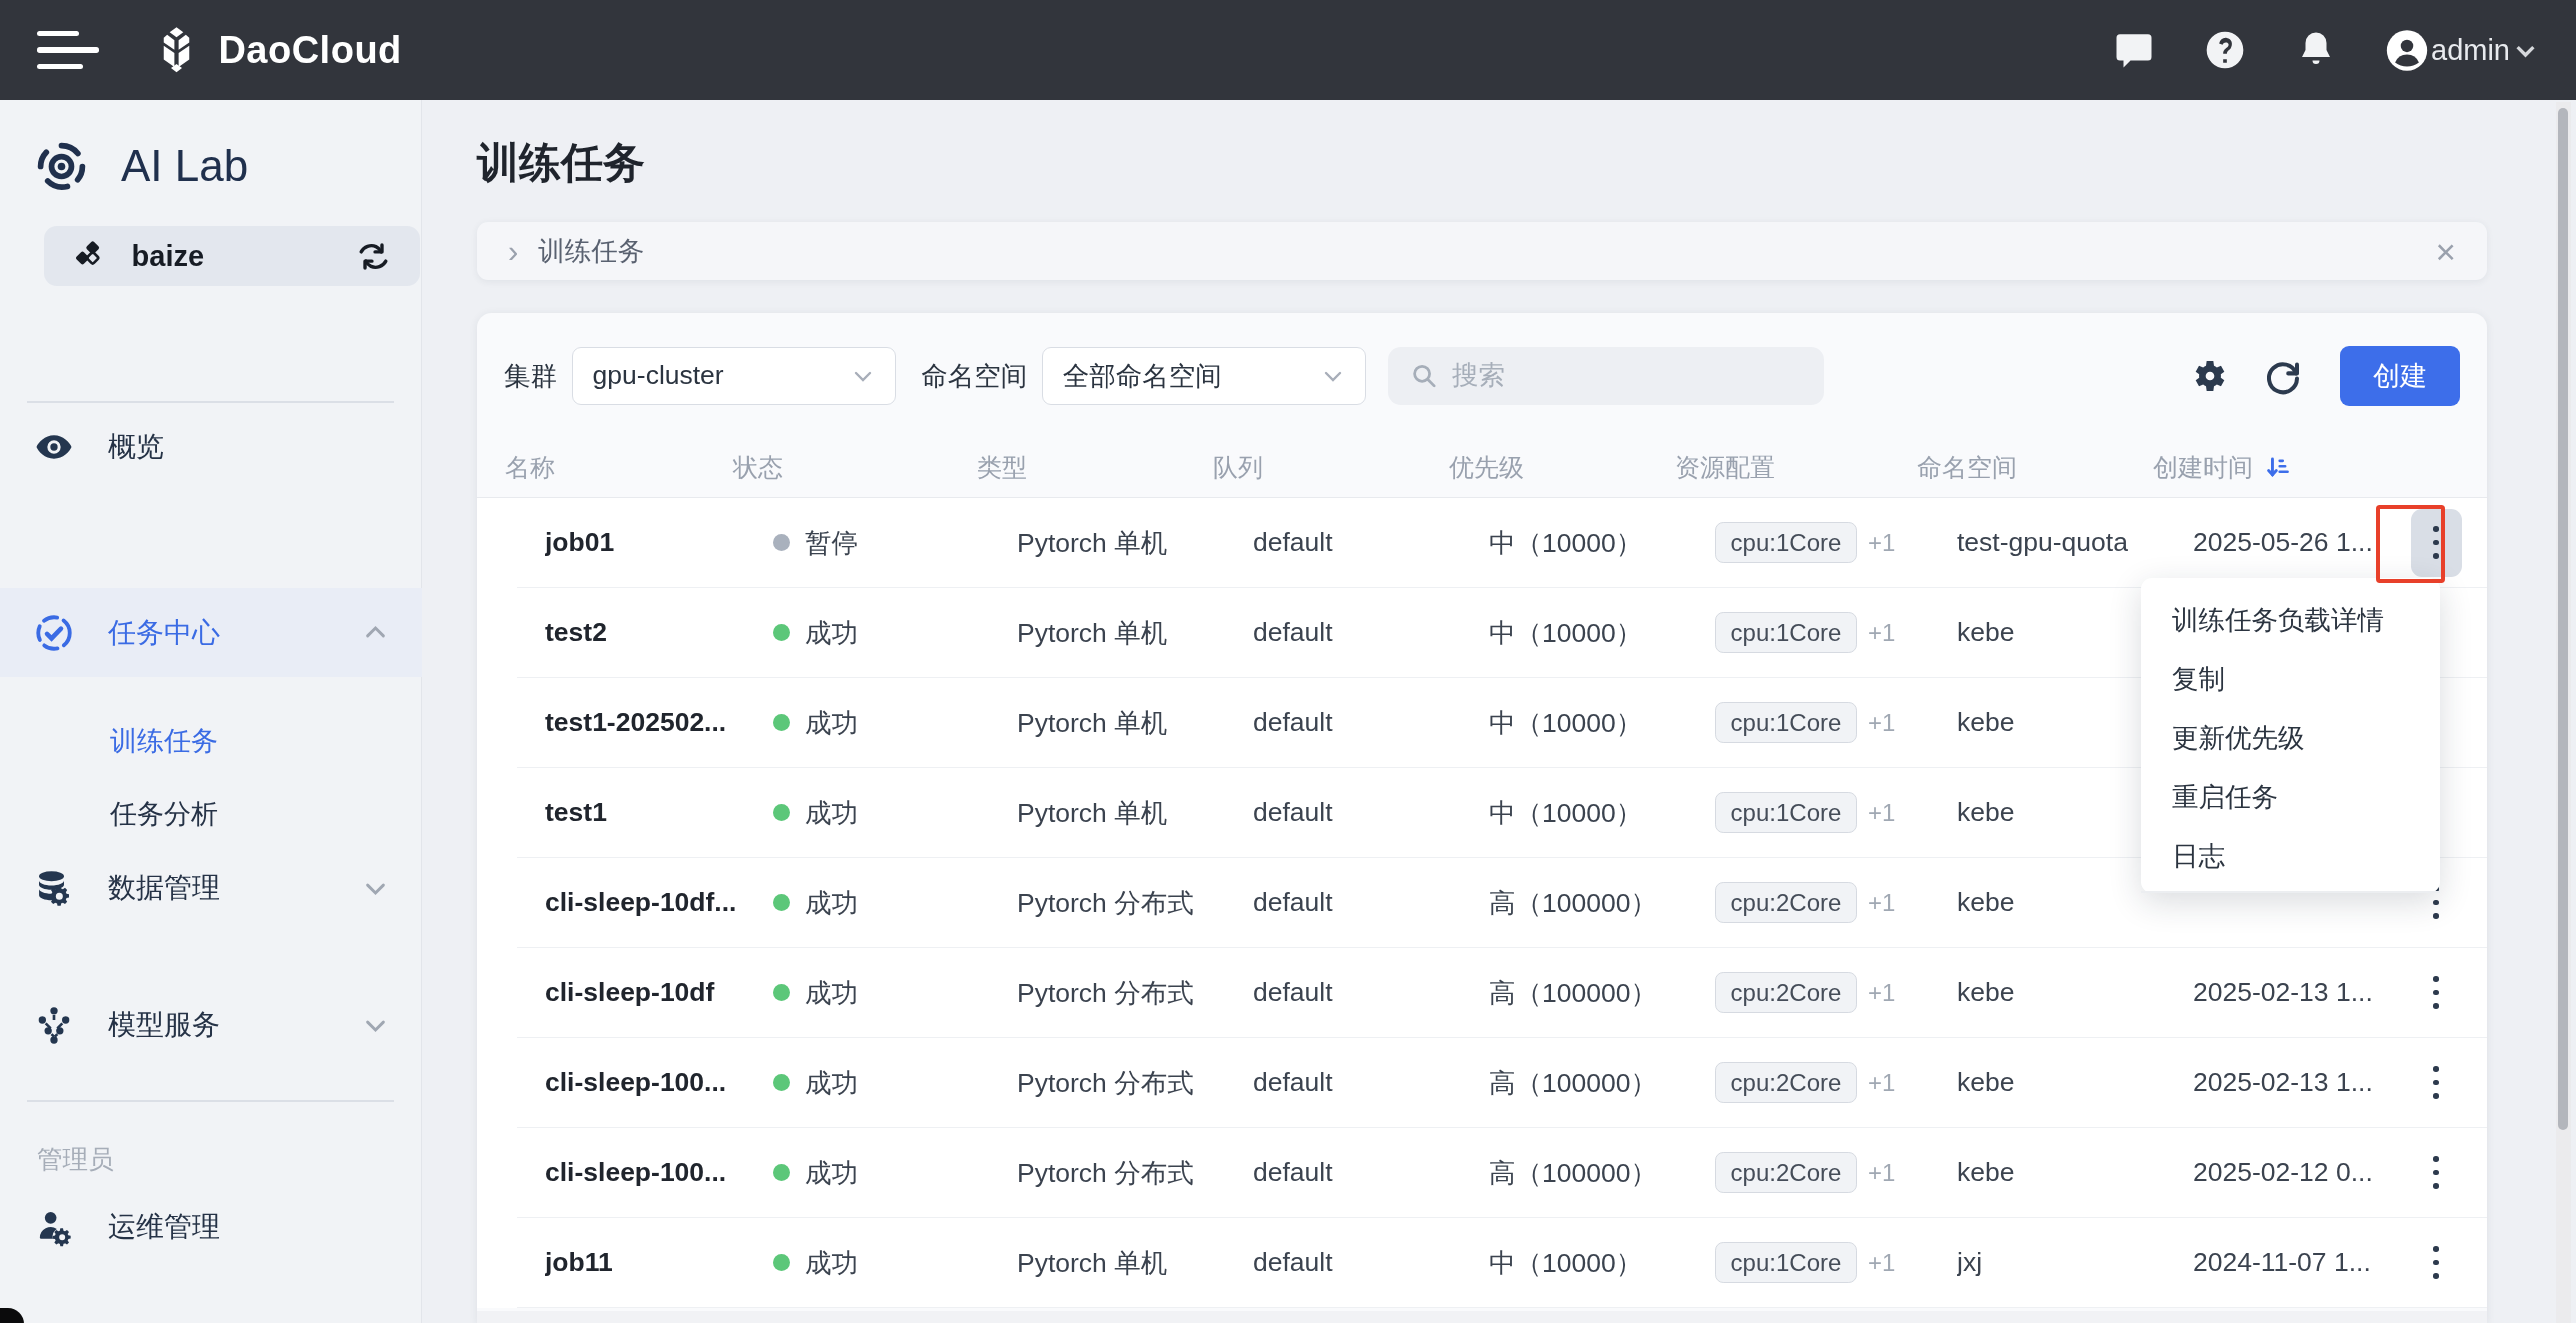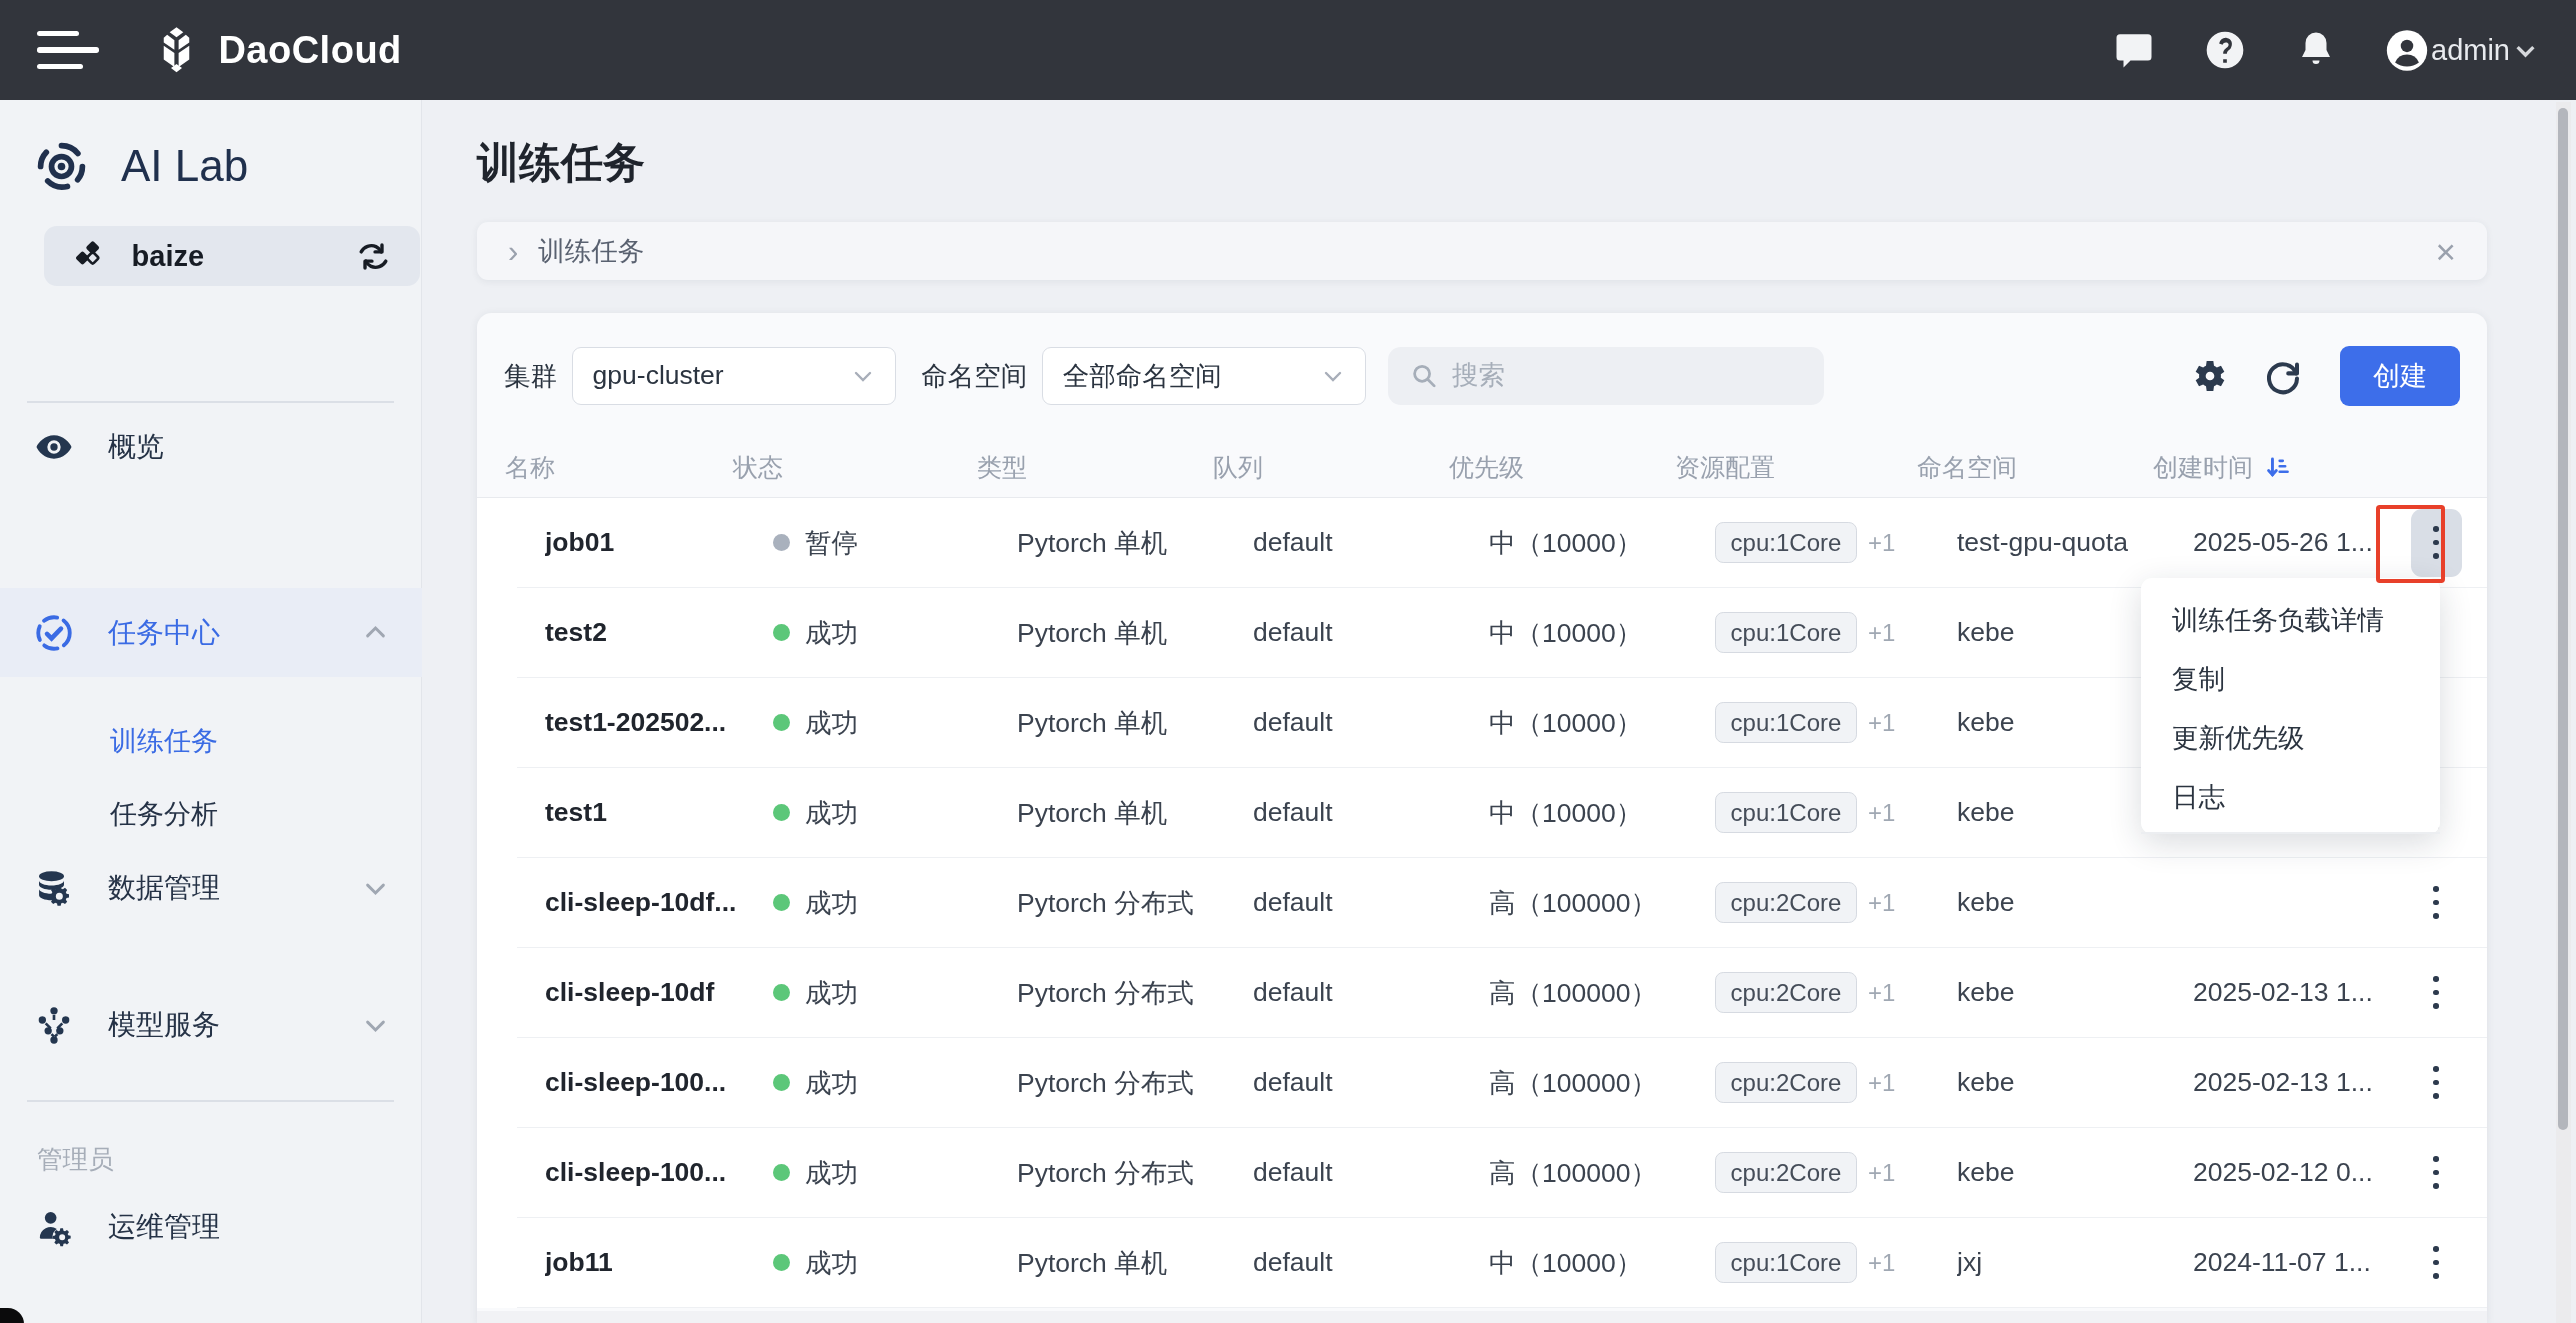--- a/index.html
+++ b/index.html
@@ -540,20 +540,21 @@
   </section>
 
   <div class="ctx-menu">
     <div>
   <div class="ctx-item">训练任务负载详情</div>
 
   <div class="ctx-item">复制</div>
 
   <div class="ctx-item">更新优先级</div>
 
+  <div class="ctx-item">重启任务</div>
 
   <div class="ctx-item">日志</div>
 </div>
     <div class="ctx-div"></div>
   </div>
 
   <div class="kebab-annot"></div>
 
   <div class="scroll-track"></div>
   <div class="scroll-thumb"></div>

